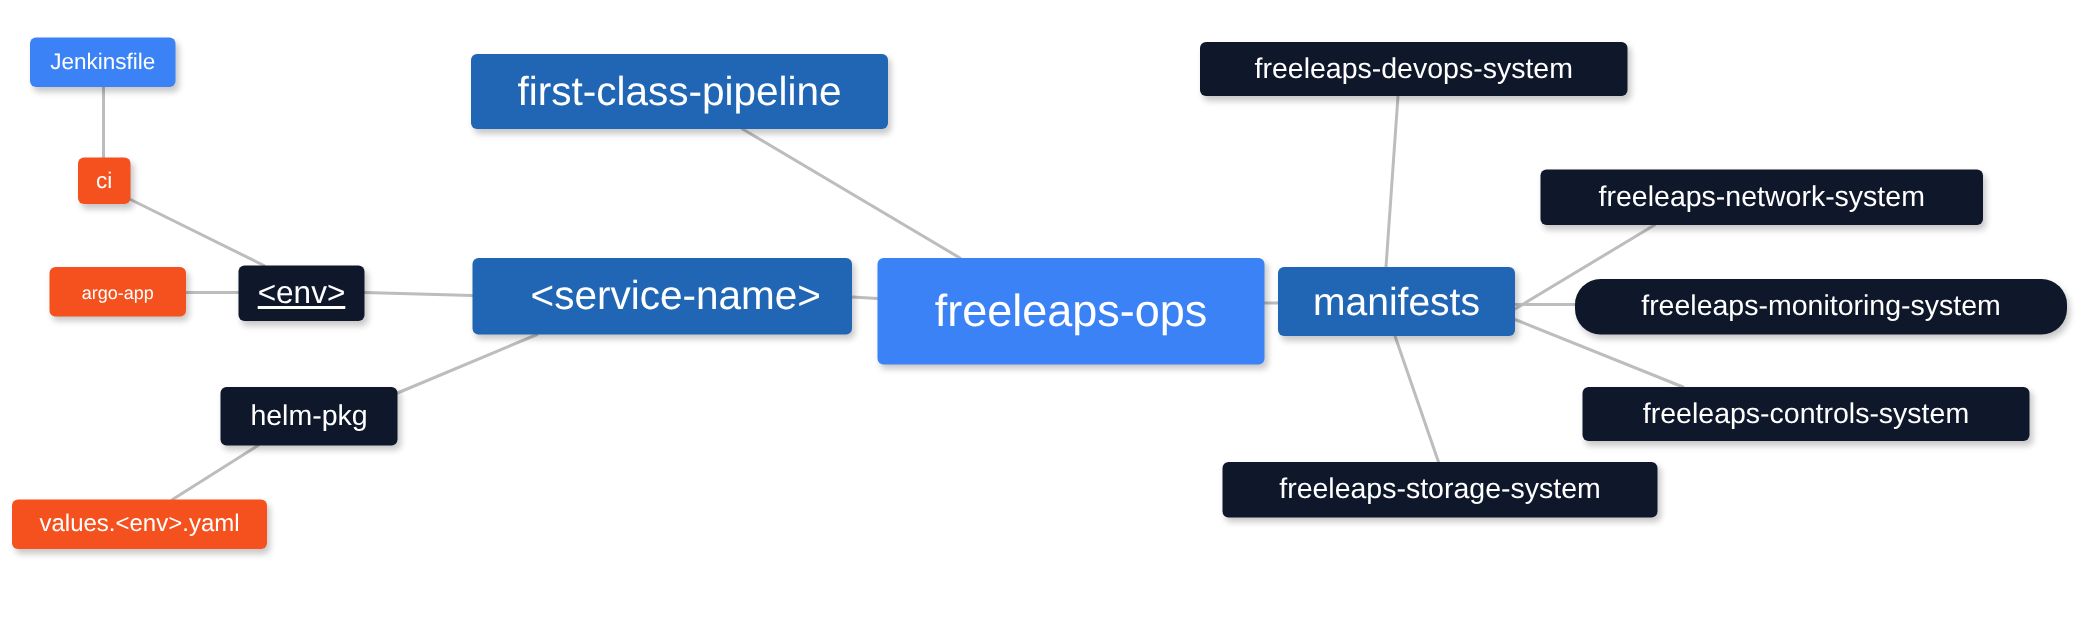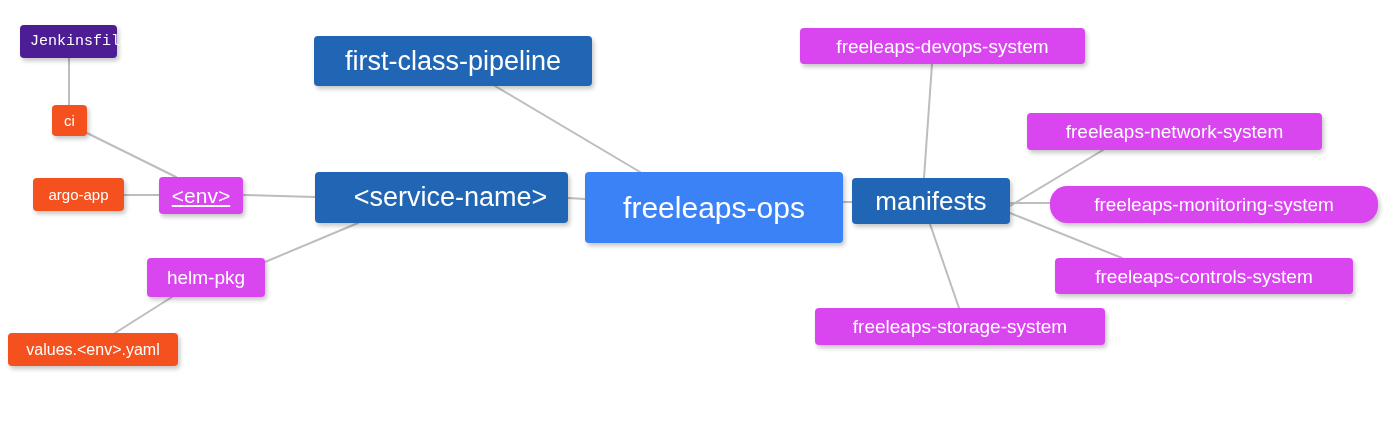--- a/index.html
+++ b/index.html
@@ -41,23 +41,23 @@
     text-align: center;
     padding: 0 10px;
     cursor: pointer;
     user-select: none;
   }
   .node-label {
     display: block;
     width: 100%;
   }
   
-  .c-green  { background: #d946ef; justify-content: flex-end; }
+  .c-green  { background: #0f172a; justify-content: flex-end; }
   .c-blue   { background: #2166b5; }
-  .c-orange { background: #4c1d95; font-family: Liberation Mono, monospace; }
+  .c-orange { background: #3b82f6; }
   .c-red    { background: #f4511e; }
   .c-dark   { background: #3b82f6; }
 </style>
 </head>
 <body>
 
 <div id="canvas">
 
   <svg id="edge-layer" viewBox="0 0 1390 421" width="1390" height="421" xmlns="http://www.w3.org/2000/svg">
       <line x1="69" y1="58" x2="69" y2="105" stroke="#bdbdbd" stroke-width="2" stroke-linecap="round"></line>
@@ -77,21 +77,21 @@
     </svg>
 
   <div id="node-layer">
       <div class="node c-orange" style="left: 20px; top: 25px; width: 97px; height: 33px;">
         <span class="node-label" style="font-size: 15px;">Jenkinsfile</span>
       </div>
       <div class="node c-red" style="left: 52px; top: 105px; width: 35px; height: 31px; justify-content: center;">
         <span class="node-label" style="font-size: 15px;">ci</span>
       </div>
       <div class="node c-red" style="left: 33px; top: 178px; width: 91px; height: 33px;">
-        <span class="node-label" style="font-size: 15px; text-align: center;">argo-app</span>
+        <span class="node-label" style="font-size: 12px; text-align: center;">argo-app</span>
       </div>
       <div class="node c-green" style="left: 159px; top: 177px; width: 84px; height: 37px;">
         <span class="node-label" style="font-size: 21px; text-decoration: underline;">&lt;env&gt;</span>
       </div>
       <div class="node c-green" style="left: 147px; top: 258px; width: 118px; height: 39px;">
         <span class="node-label" style="font-size: 19px;">helm-pkg</span>
       </div>
       <div class="node c-red" style="left: 8px; top: 333px; width: 170px; height: 33px; justify-content: center;">
         <span class="node-label" style="font-size: 16px;">values.&lt;env&gt;.yaml</span>
       </div>

